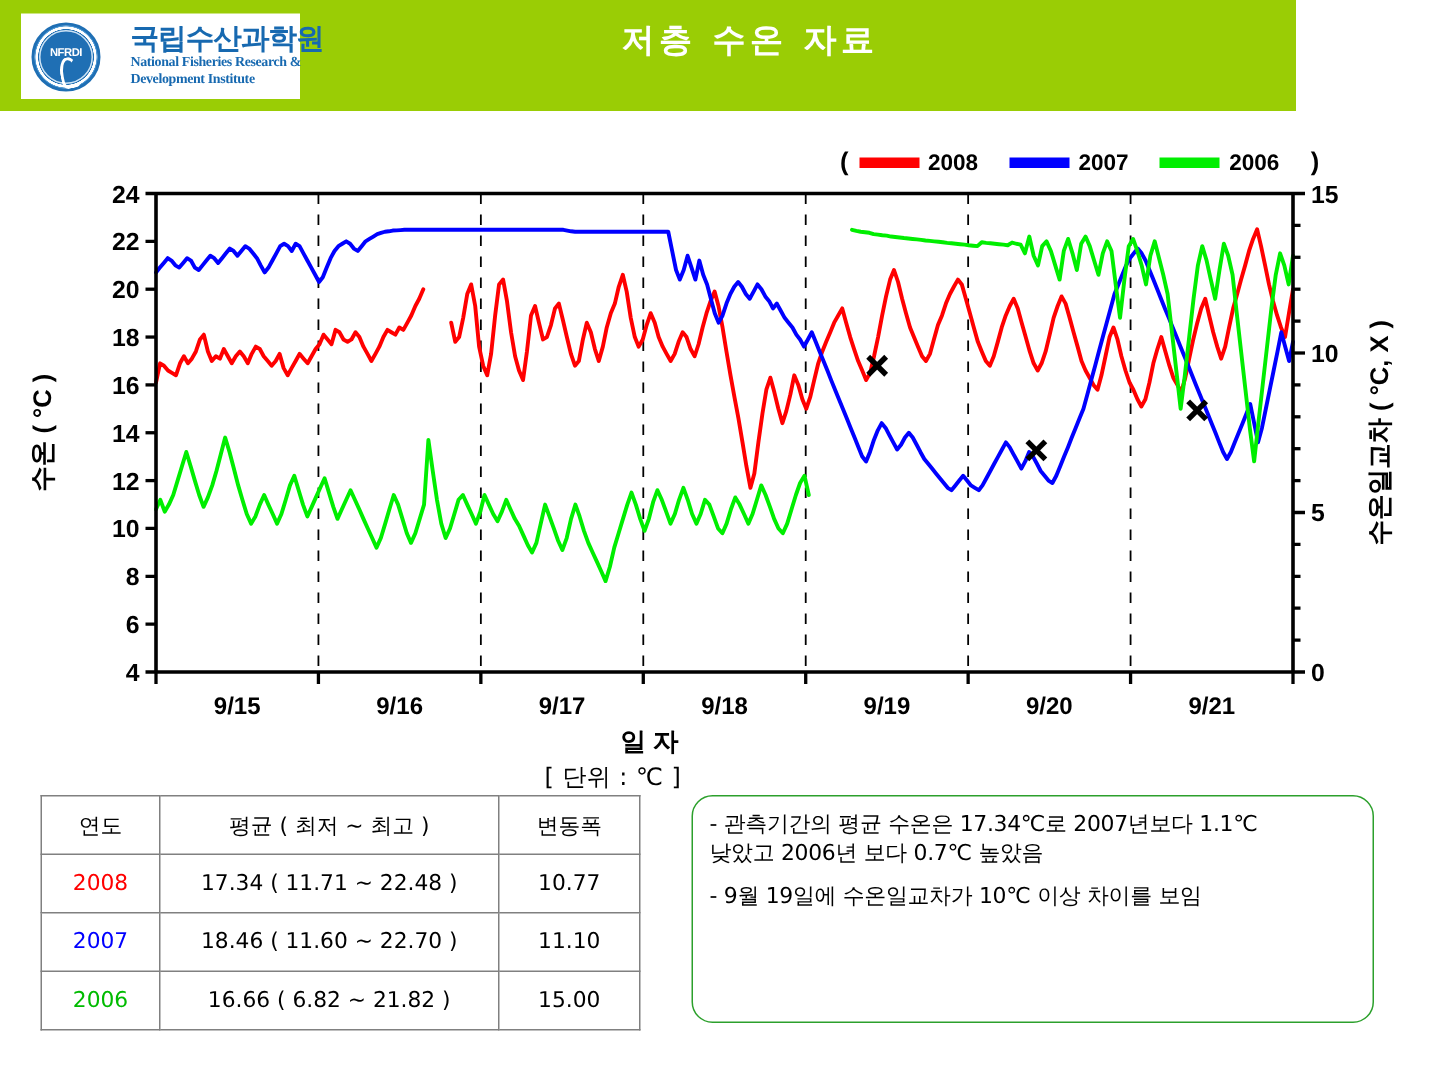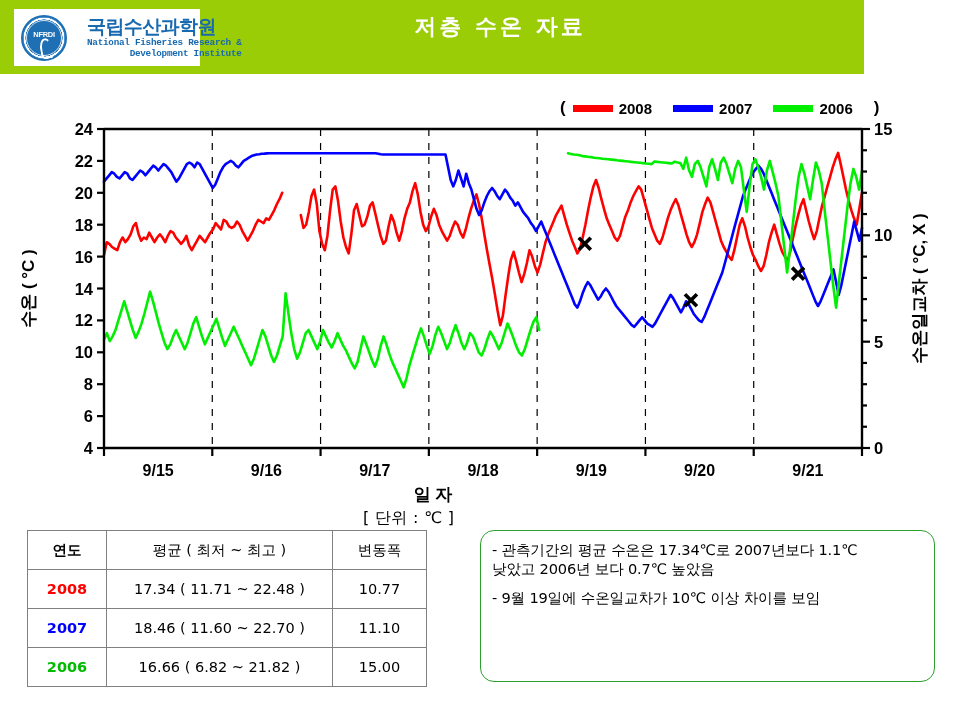--- a/index.html
+++ b/index.html
@@ -50,22 +50,21 @@
   }
   #logo-txt{margin-left:20px;line-height:1.0;}
   #logo-kr{
     font-size:19px;font-weight:bold;color:#1769b0;
     letter-spacing:-0.6px;white-space:nowrap;
     font-family:"DejaVu Sans",sans-serif;
   }
   #logo-en1,#logo-en2{
     font-size:9.3px;font-weight:bold;color:#1769b0;
     letter-spacing:-0.25px;white-space:nowrap;margin-top:2px;
-    font-family:Liberation Mono, monospace;
-    text-align:right;
+    font-family:Liberation Serif, serif;
   }
   #page-title{
     position:absolute;left:0;top:12px;width:960px;
     text-align:center;
     font-size:22px;font-weight:bold;color:#ffffff;
     letter-spacing:3px;
     font-family:"DejaVu Sans",sans-serif;
     padding-left:40px;box-sizing:border-box;
   }
   
@@ -95,25 +94,25 @@
   #stats-table th,#stats-table td{
     border:1px solid #808080;
     font-size:14.5px;color:#000;
     text-align:center;
     font-family:"DejaVu Sans",sans-serif;
     padding:0;
     height:38px;
     font-weight:normal;
   }
   #stats-table th{font-weight:normal;}
-  #stats-table .c-year{width:78px;font-weight:bold;margin-top:42px;}
+  #stats-table .c-year{width:78px;font-weight:normal;margin-top:42px;}
   #stats-table .c-mean{width:225px;}
   #stats-table .c-range{width:93px;}
   #notes{
-    position:absolute;left:480px;top:530px;
+    position:absolute;left:461px;top:530px;
     width:455px;height:152px;
     border:1.6px solid #2ca02c;
     border-radius:14px;
     box-sizing:border-box;
     padding:9px 11px 0 11px;
     background:#ffffff;
   }
   #notes .note{
     font-size:14.6px;color:#000;line-height:1.33;
     margin-bottom:9px;

